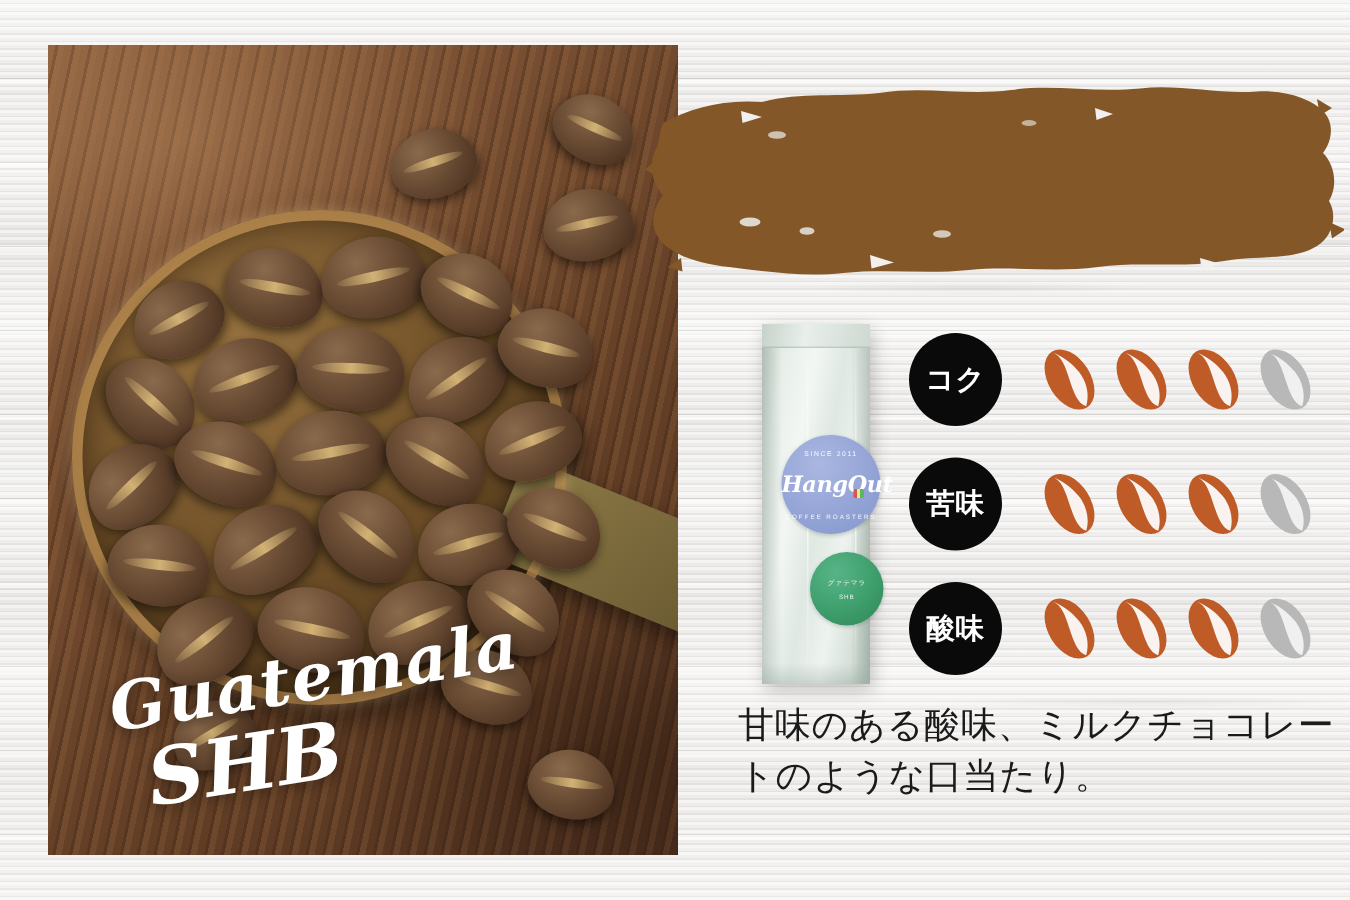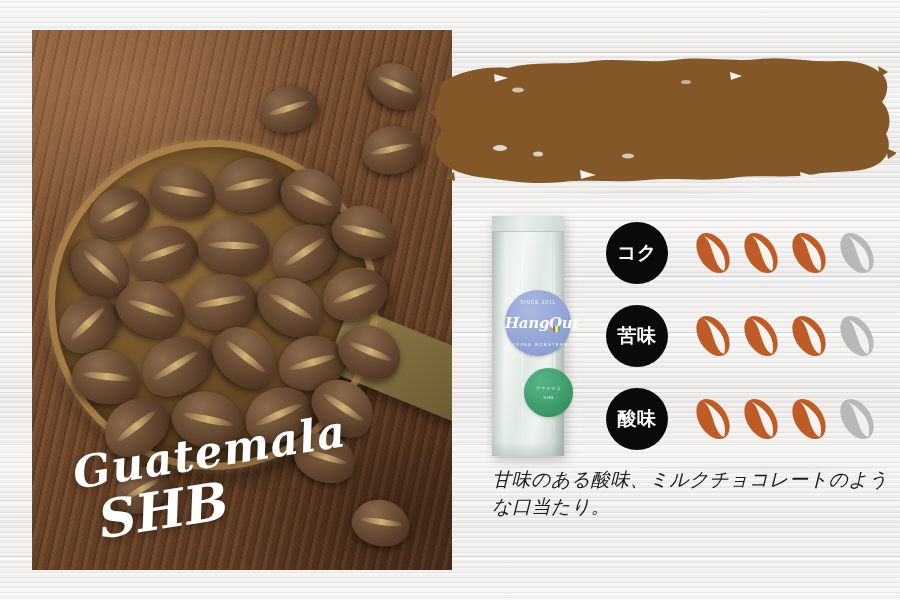--- a/index.html
+++ b/index.html
@@ -140,21 +140,21 @@
     color:#ffffff;
     font-size:32px;
     font-weight:bold;
     letter-spacing:1px;
     padding-left:14px;
     text-shadow:0 1px 2px rgba(0,0,0,0.25);
   }
 
   
   #package {
-    position:absolute; left:492px; top:216px; width:72px; height:240px;text-decoration:underline;
+    position:absolute; left:508px; top:216px; width:72px; height:240px;text-decoration:underline;
   }
   .bag-body {
     position:absolute; inset:0;
     border-radius:3px 3px 2px 2px;
     background:
       linear-gradient(100deg,
         #cfdbd3 0%, #e7eee9 16%, #f3f7f4 34%,
         #dfe8e2 52%, #eef3ef 70%, #d3ded7 88%, #c3d0c8 100%);
     box-shadow:2px 4px 12px rgba(0,0,0,0.22);
   }
@@ -224,25 +224,24 @@
   .beans { position:absolute; left:82px; top:6px; }
   .bean {
     position:absolute; width:50px; height:50px;
   }
   .bean svg { width:100%; height:100%; display:block; }
 
   
   #description {
     position:absolute; left:492px; top:466px; width:400px;
     font-family:"DejaVu Serif", serif;
-    font-size:19px;
+    font-size:24px;
     line-height:1.42;
     color:#1a1a1a;
     letter-spacing:0.5px;
-    font-style:italic;
   }
 </style>
 </head>
 <body>
 
 <div id="bg-wood"></div>
 <div id="bg-wood-knots"></div>
 
 <div id="photo">
   <div class="photo-wood"></div>

